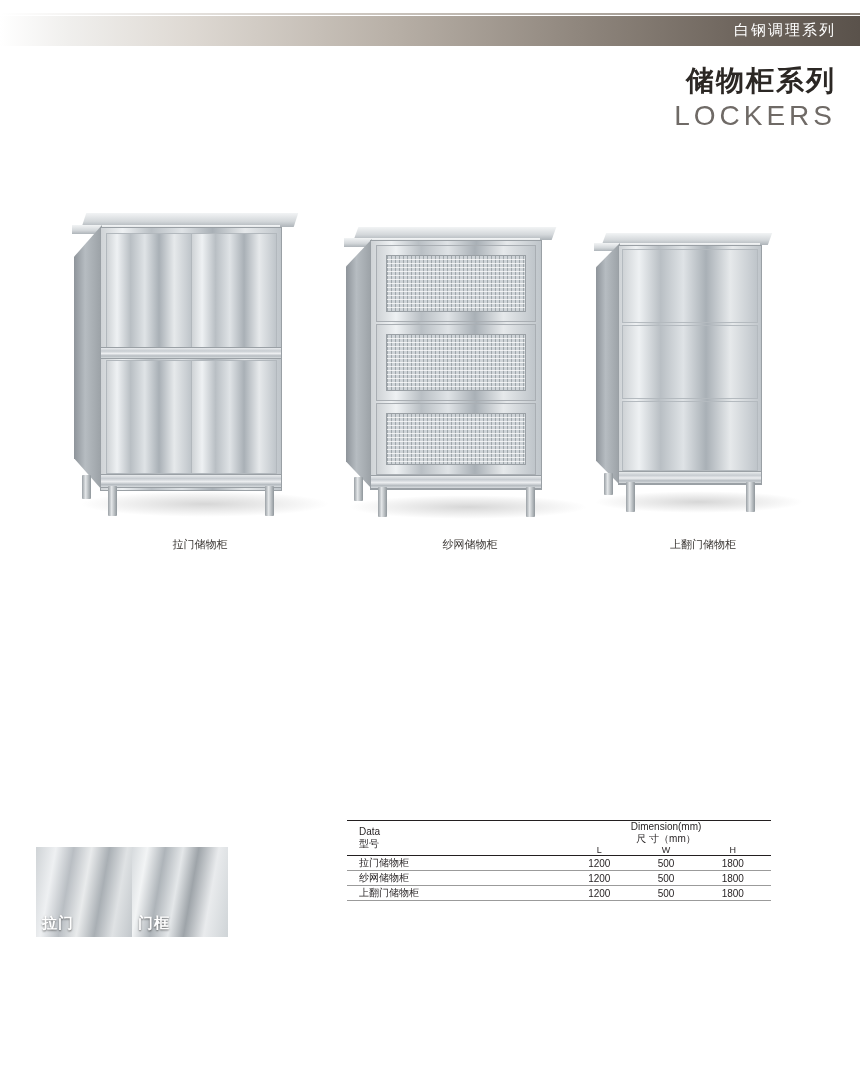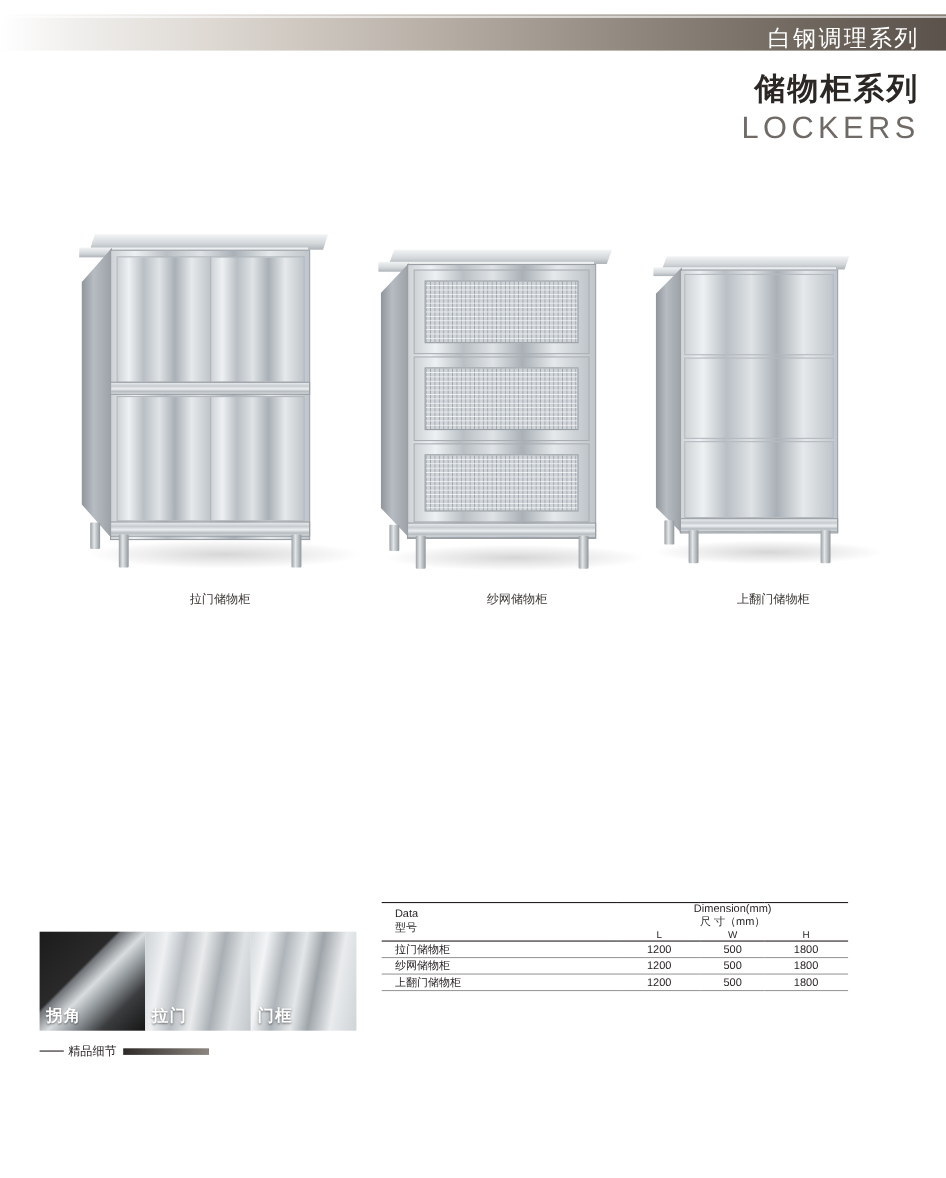--- a/index.html
+++ b/index.html
@@ -32,21 +32,21 @@
   }
   .band-top-line {
     position: absolute;
     left: 0; top: 13px;
     width: 860px; height: 2px;
     background: linear-gradient(to right, #ffffff 0%, #cfc9c2 40%, #8a8279 100%);
   }
   .band-title {
     position: absolute;
     right: 24px; top: 21px;
-    font-size: 21px;
+    font-size: 15px;
     letter-spacing: 2px;
     color: #ffffff;
     font-family: Liberation Serif, serif;
   }
 
   
   .page-title-cn {
     position: absolute;
     right: 24px; top: 62px;
     font-size: 28px;
@@ -351,32 +351,23 @@
     </tr>
     <tr>
           <td class="rule-thin" colspan="4" style="height:1px;"></td>
         </tr>
   </tbody>
     </table>
 </div>
 
 <div class="detail-strip">
   <div class="detail-cell" style="width:96px; background:
-        linear-gradient(135deg,#1b1b1b 0%,#2a2a2a 38%,#6f7377 40%,#d9dcde 52%,#9aa0a4 62%,#3a3c3e 78%,#161616 100%);">
-    <div class="detail-label">拐角</div>
-  </div>
-  <div class="detail-cell" style="width:96px; background:
         linear-gradient(100deg,#cfd3d6 0%,#eef0f2 18%,#b9bec3 34%,#e9ebec 50%,#a9afb4 66%,#dfe2e4 82%,#c2c7cb 100%);">
     <div class="detail-label" style="color:#ffffff;">拉门</div>
   </div>
   <div class="detail-cell" style="width:96px; background:
         linear-gradient(100deg,#d6dadd 0%,#f2f4f5 14%,#aeb4b9 30%,#e4e7e9 46%,#9ea4a9 60%,#e9ebed 78%,#cfd4d7 100%);">
     <div class="detail-label" style="color:#ffffff;">门框</div>
   </div>
 </div>
 
 <div class="notes">
-  <div class="notes-head">
-    <span class="notes-rule-l"></span>
-    <span>精品细节</span>
-    <span class="notes-rule-r"></span>
-  </div>
 </div>
 
 </body></html>

